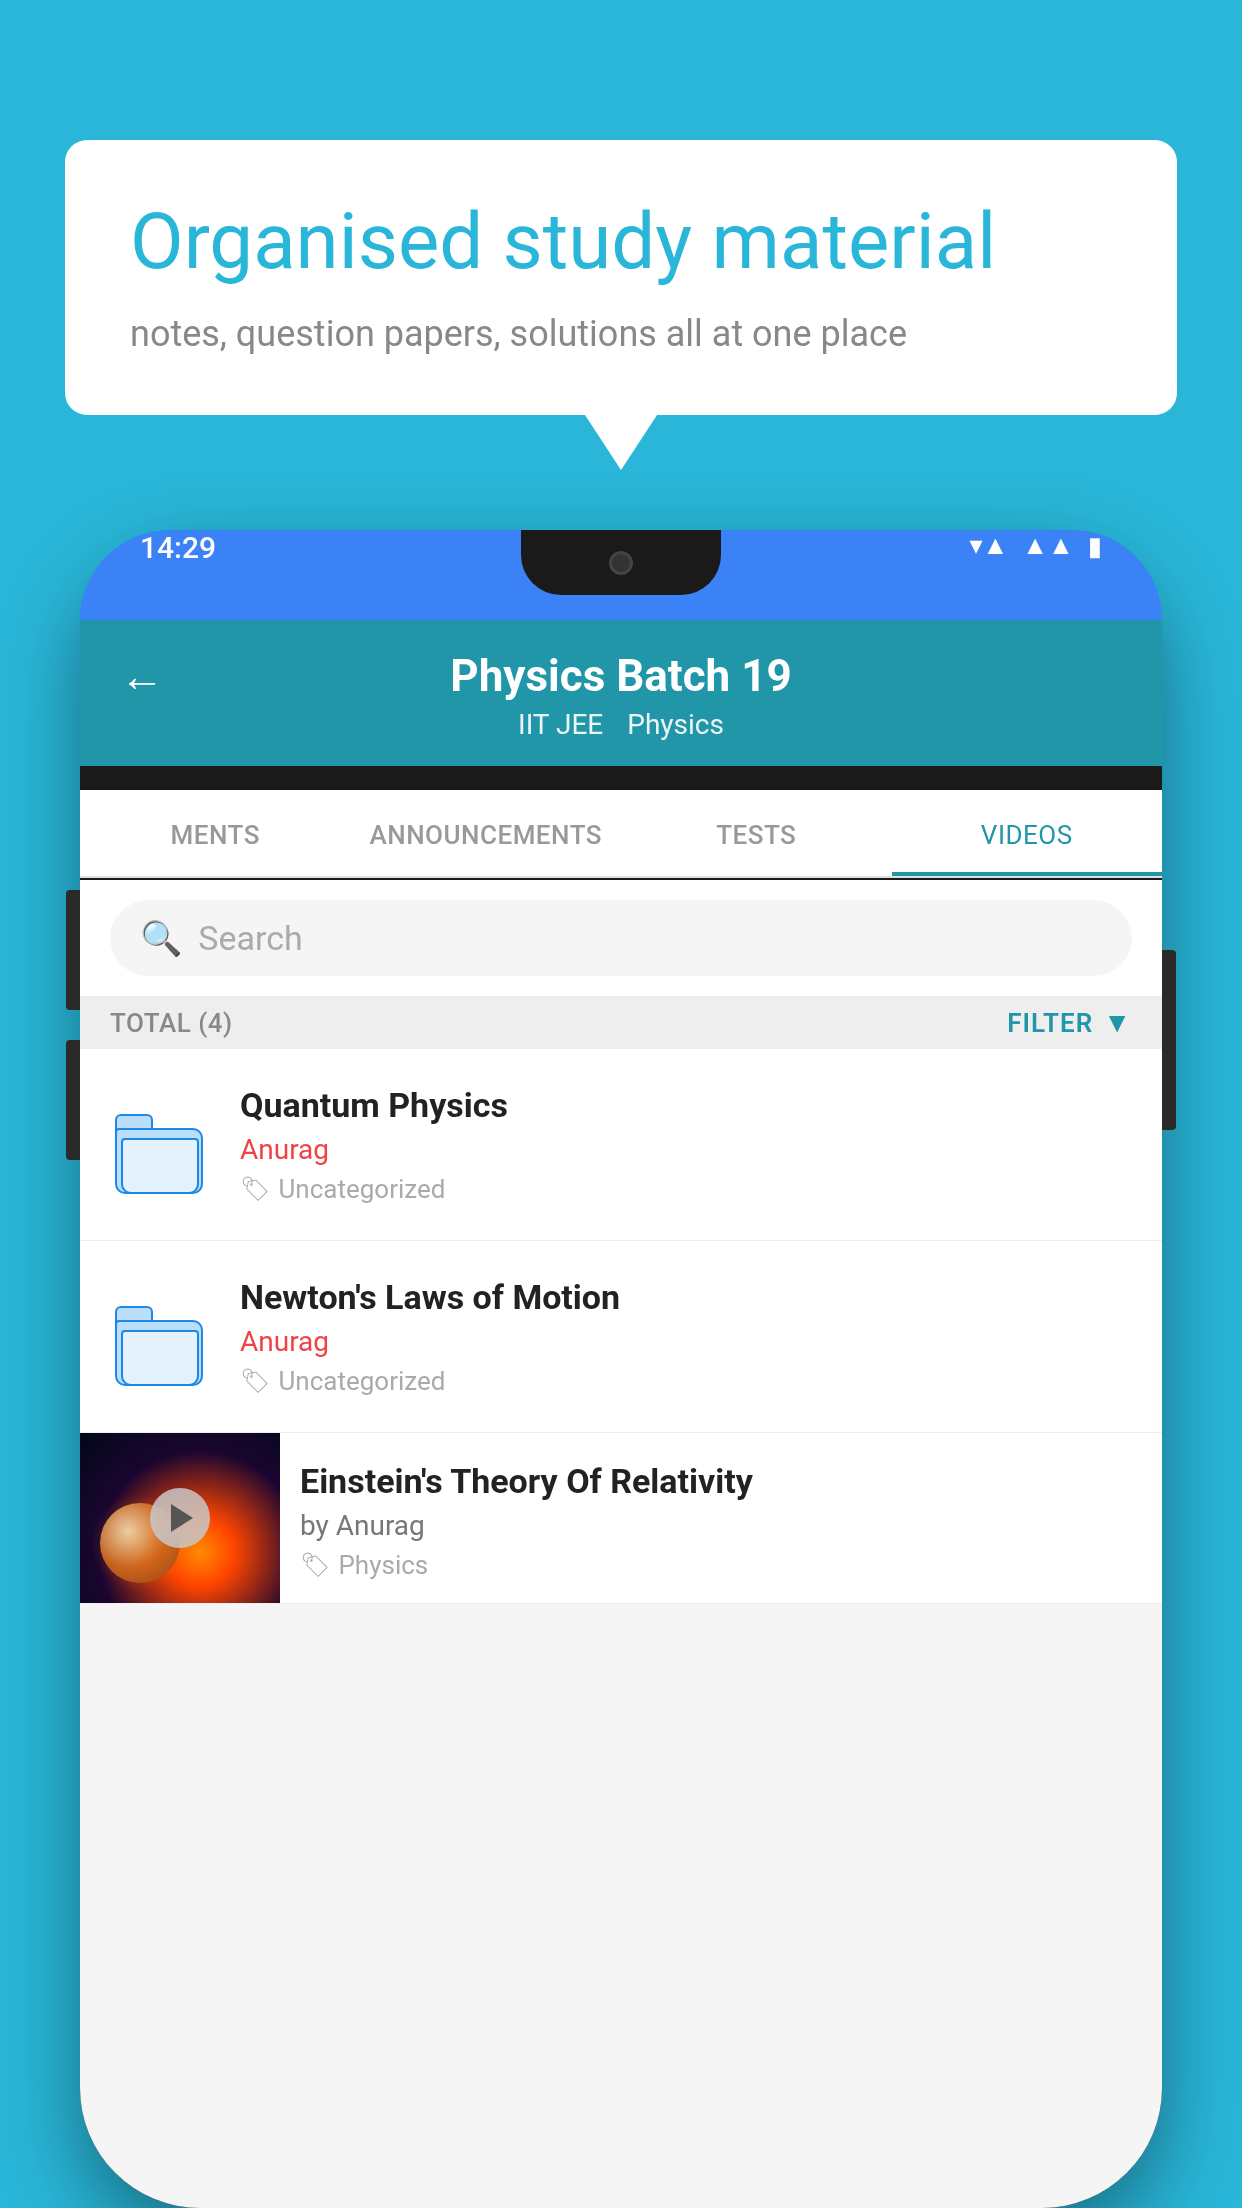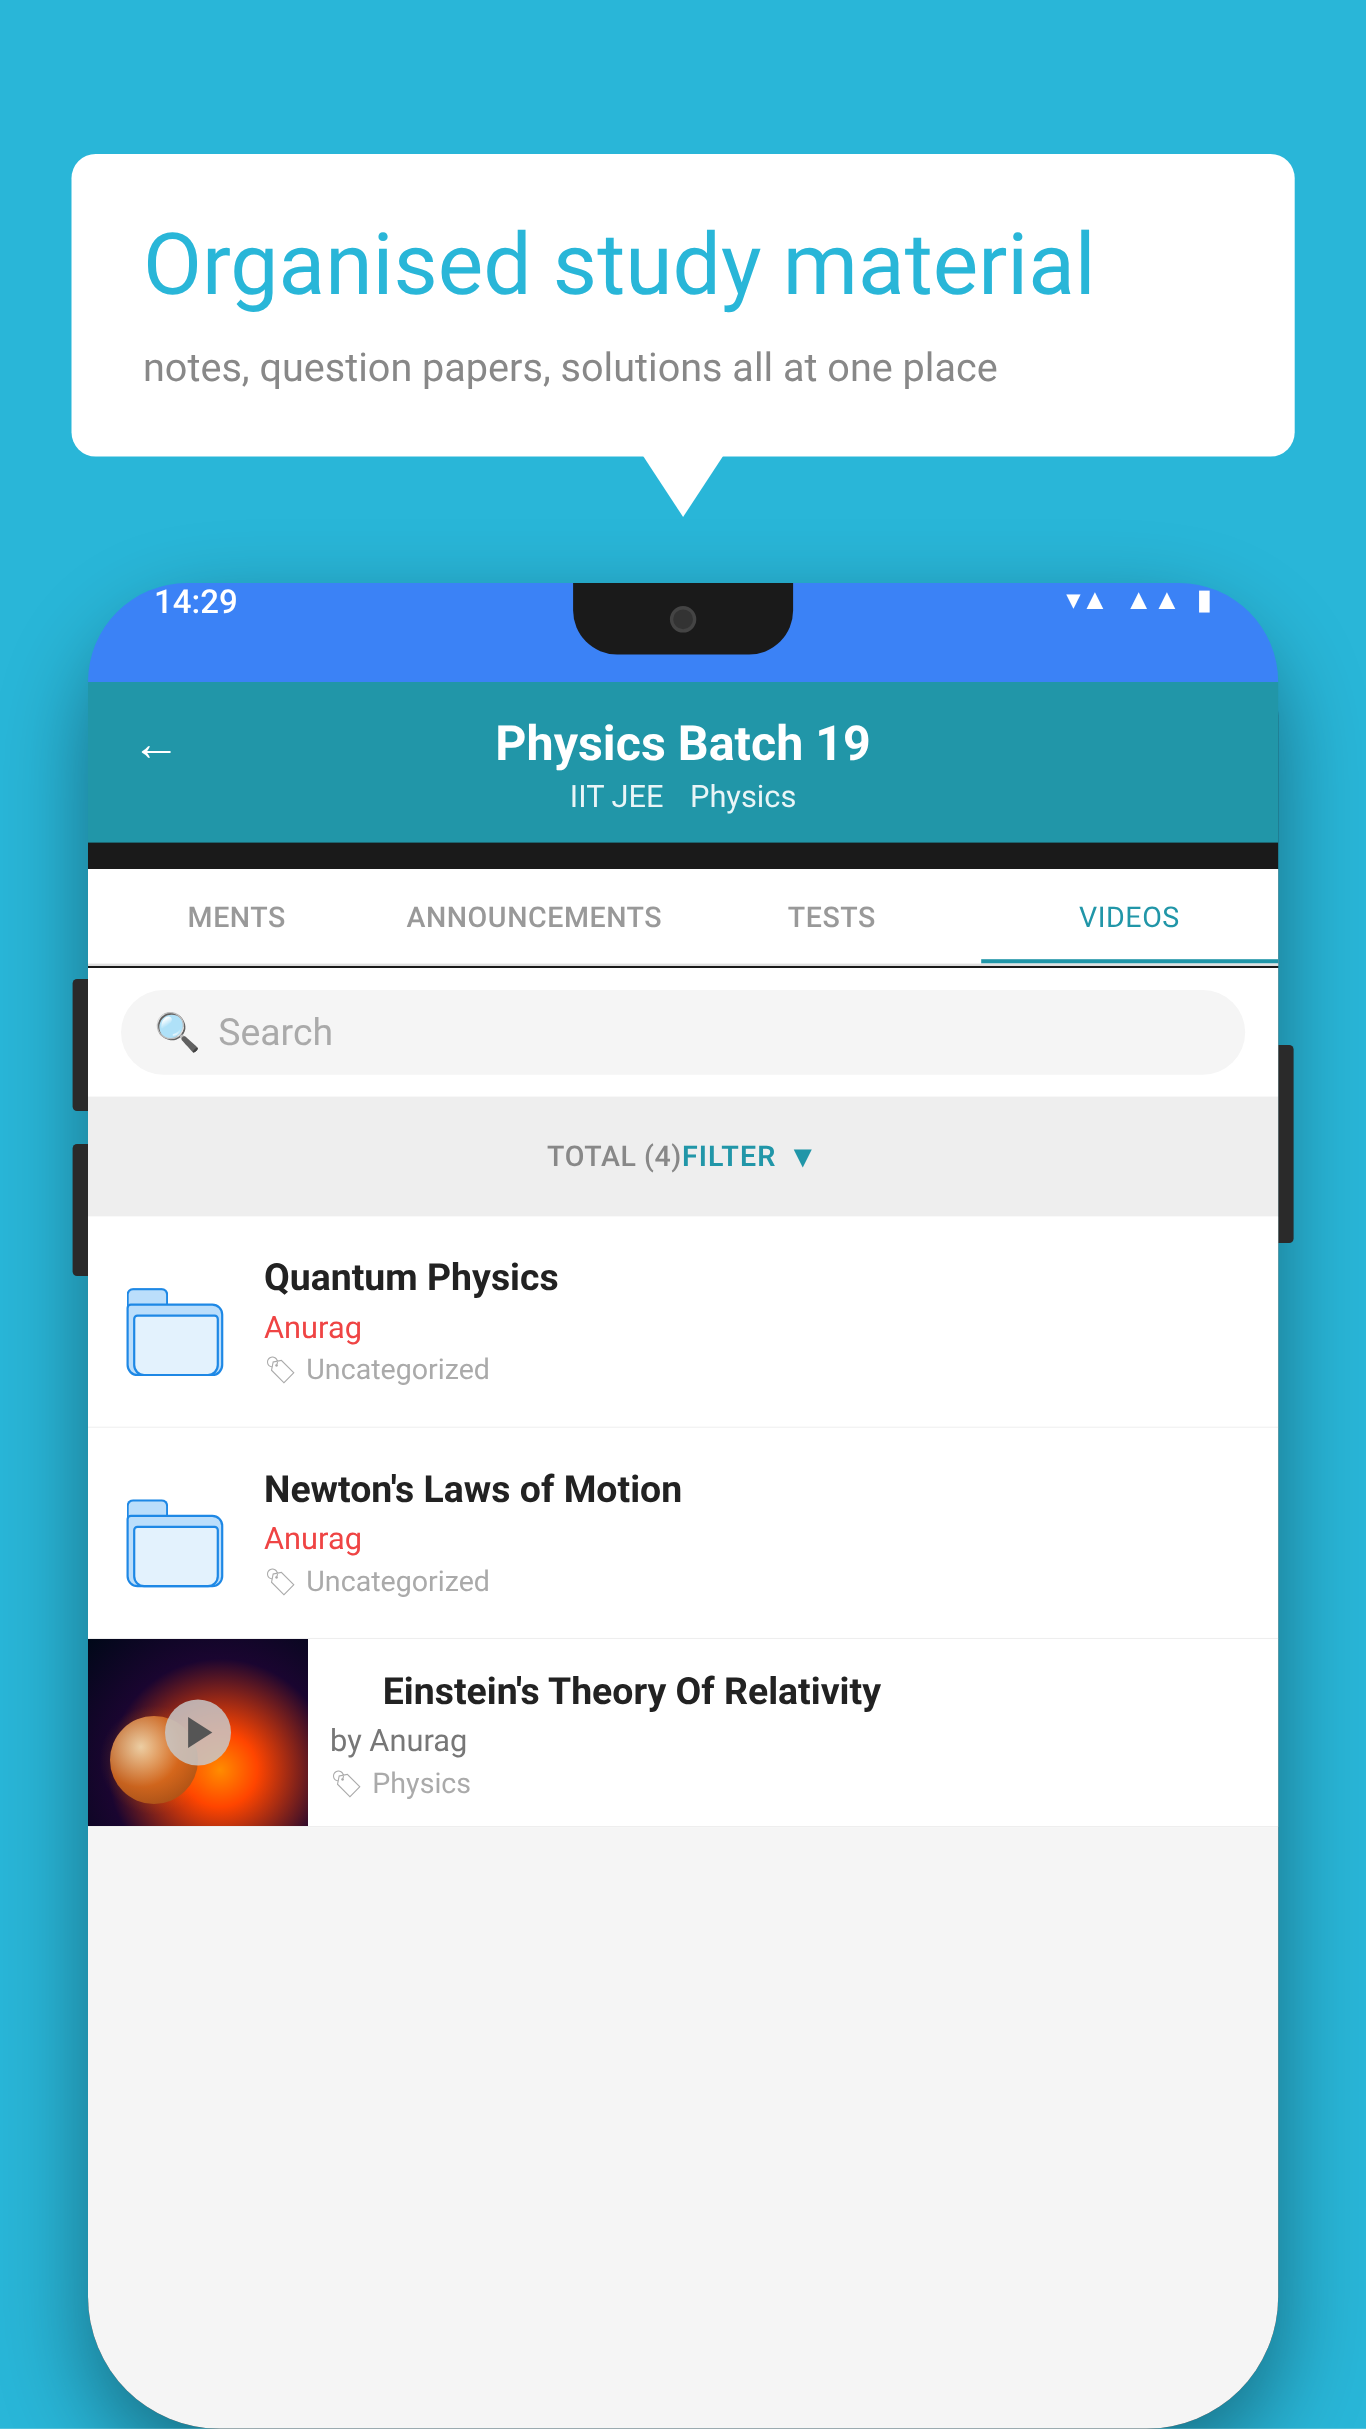--- a/index.html
+++ b/index.html
@@ -250,23 +250,23 @@
     }
 
     .search-text {
       font-size: 34px;
       color: #aaaaaa;
     }
 
     
     .filter-bar {
       display: flex;
-      justify-content: center;
-      align-items: center;
-      padding: 38px 30px;
+      justify-content: space-between;
+      align-items: center;
+      padding: 10px 30px;
       background: #eeeeee;
     }
 
     .total-count {
       font-size: 26px;
       color: #888888;
       font-weight: 500;
       letter-spacing: 0.5px;
     }
 
@@ -455,21 +455,20 @@
     .thumb-video-info {
       flex: 1;
       padding: 28px 20px 20px 20px;
     }
 
     .thumb-video-title {
       font-size: 34px;
       font-weight: 700;
       color: #222222;
       margin-bottom: 8px;
-      margin-left: 48px;
     }
 
     .thumb-video-author {
       font-size: 28px;
       color: #777777;
       margin-bottom: 8px;
     }
 
     .thumb-video-tag-row {
       display: flex;

